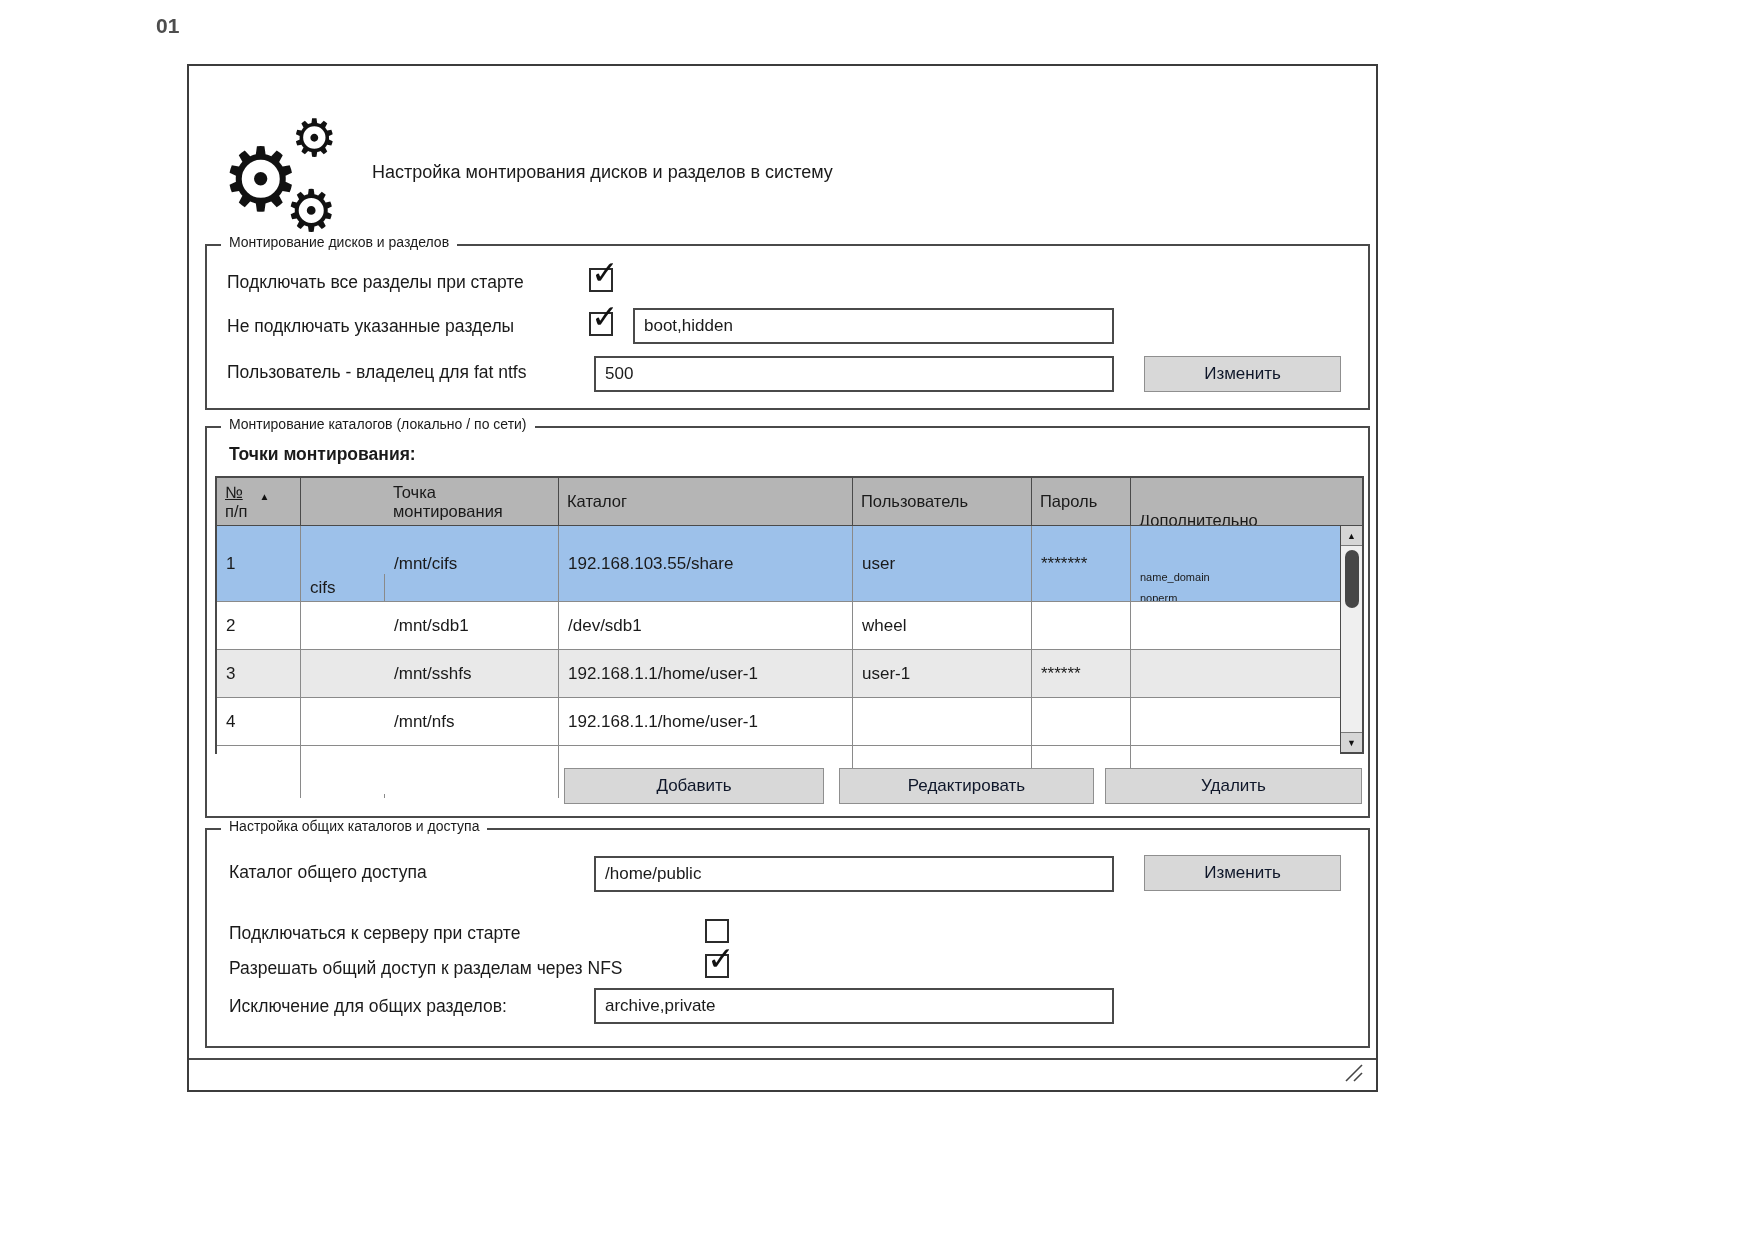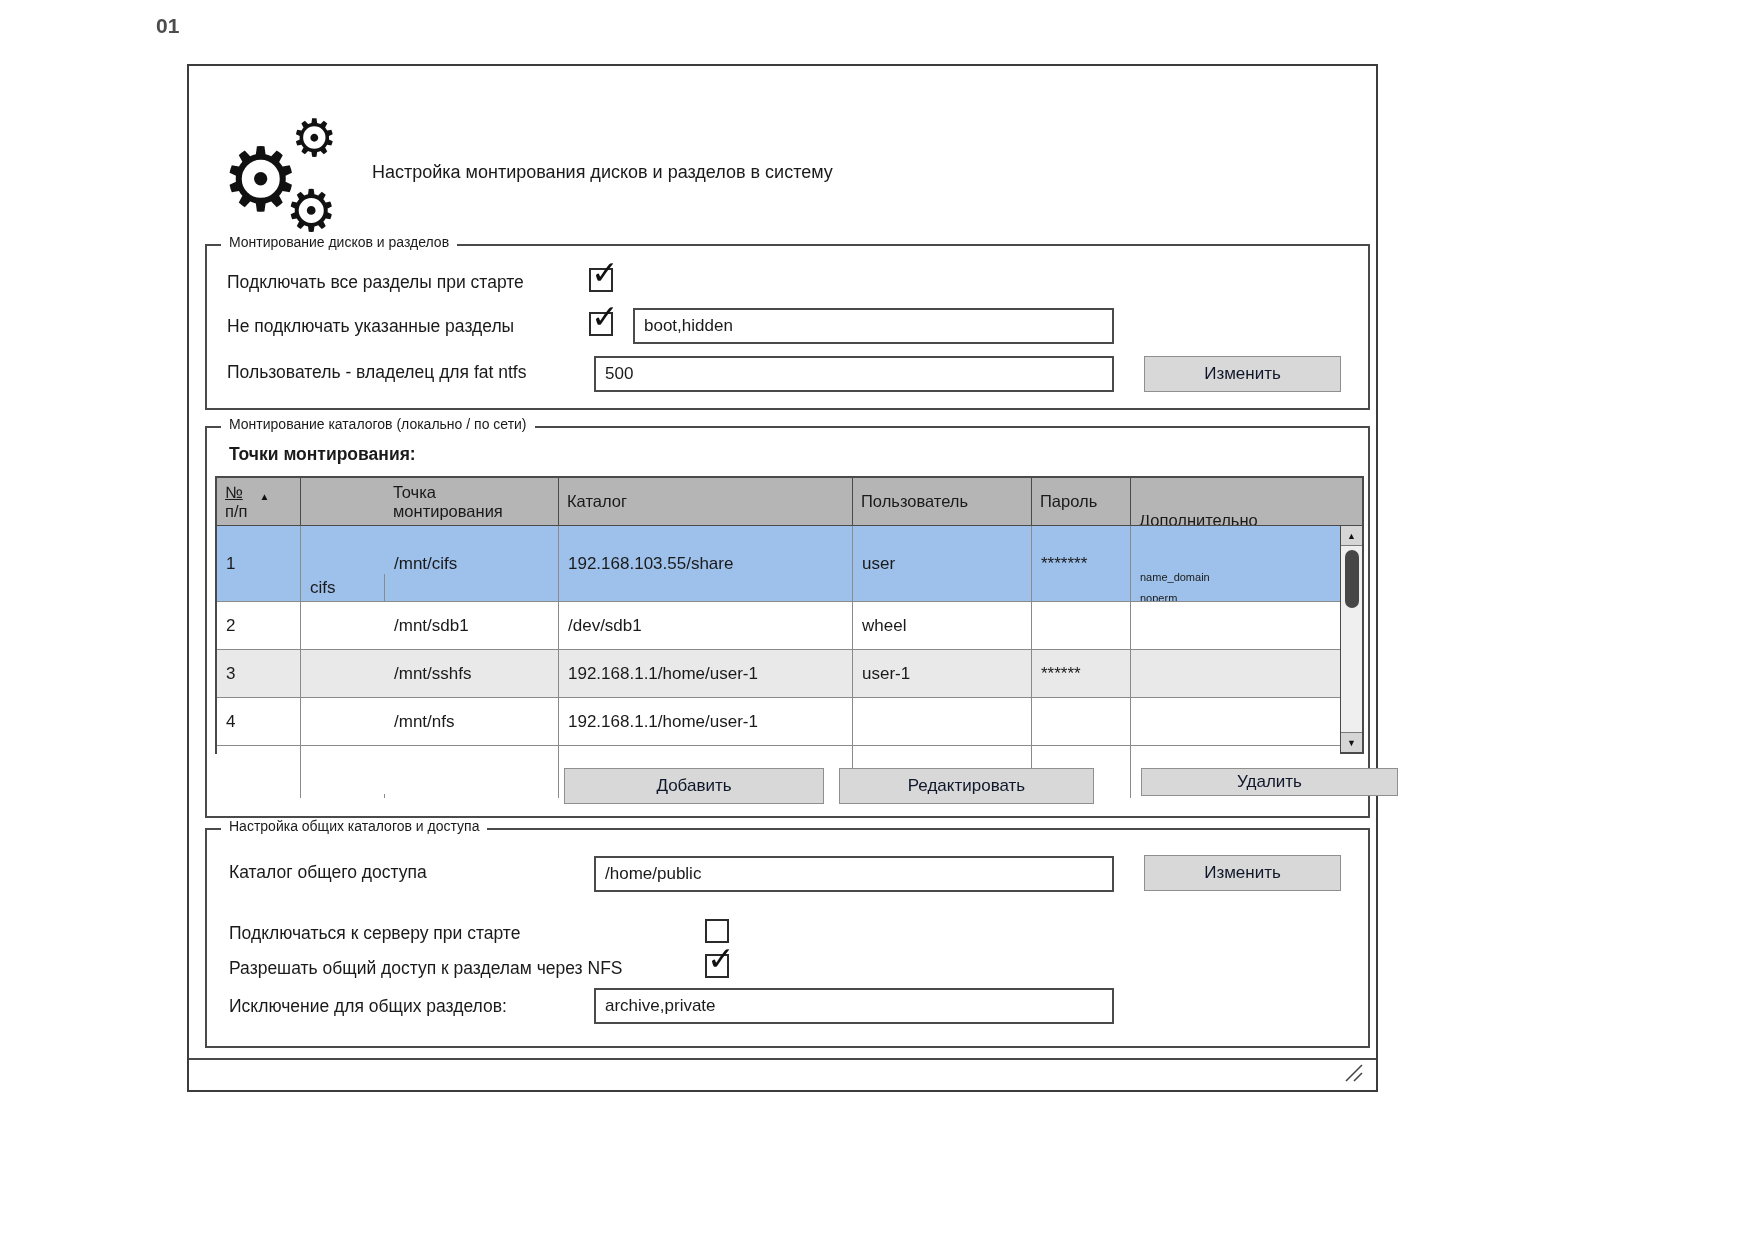--- a/index.html
+++ b/index.html
@@ -225,21 +225,21 @@
           <div class="scrollbar">
             <button class="sb-btn sb-up">▲</button>
             <div class="sb-thumb"></div>
             <button class="sb-btn sb-down">▼</button>
           </div>
         </div>
       </div>
 
       <button class="btn" style="left:357px; top:340px; width:260px; height:36px;">Добавить</button>
       <button class="btn" style="left:632px; top:340px; width:255px; height:36px;">Редактировать</button>
-      <button class="btn" style="left:934px; top:340px; width:257px; height:28px;">Удалить</button>
+      <button class="btn" style="left:898px; top:340px; width:257px; height:36px;">Удалить</button>
     </div>
 
     <div class="group" style="left:16px; top:762px; width:1165px; height:220px;">
       <span class="legend">Настройка общих каталогов и доступа</span>
 
       <span class="lbl" style="left:22px; top:32px;">Каталог общего доступа</span>
       <input class="txt-input" style="left: 387px; top: 26px; width: 520px;" value="/home/public">
       <button class="btn" style="left:937px; top:25px; width:197px; height:36px;">Изменить</button>
 
       <span class="lbl" style="left:22px; top:93px;">Подключаться к серверу при старте</span>

